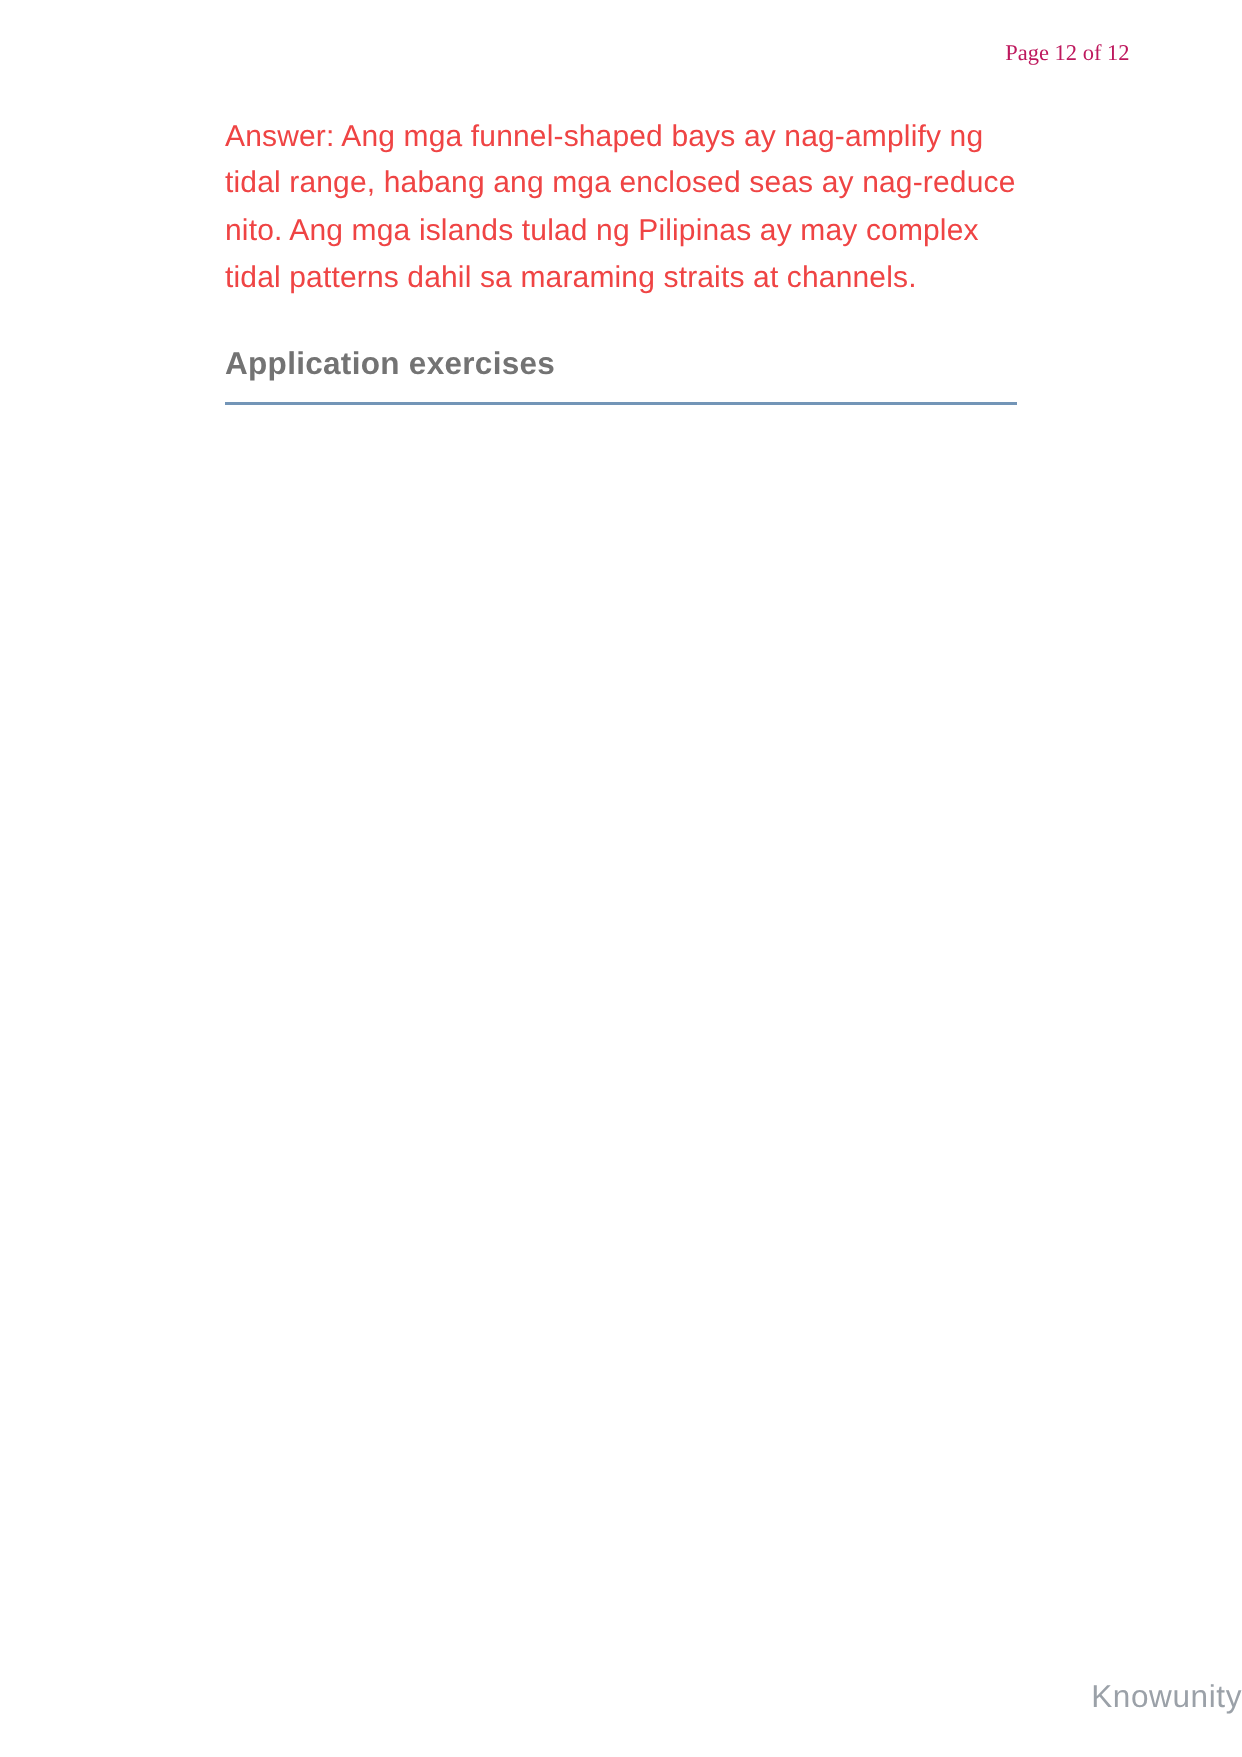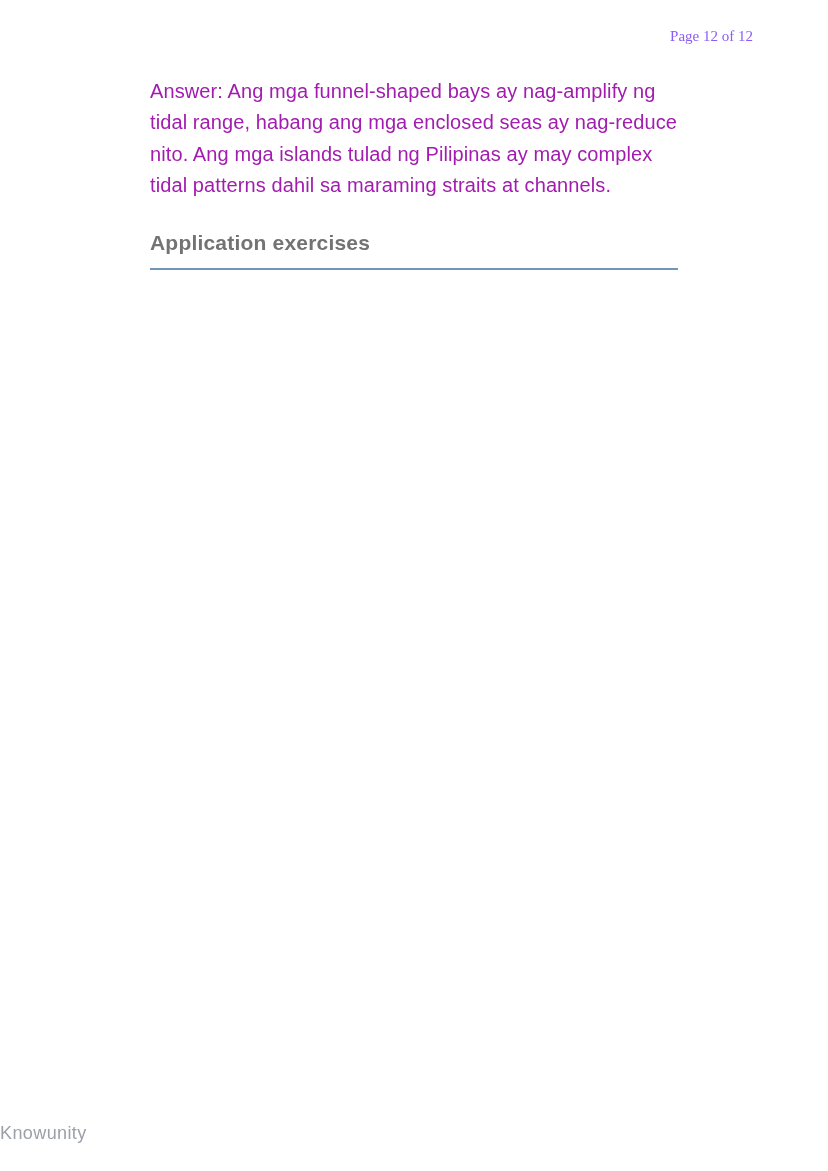--- a/index.html
+++ b/index.html
@@ -11,32 +11,32 @@
     background: #ffffff;
     font-family: "Liberation Sans", sans-serif;
     overflow: hidden;
   }
   .page-indicator {
     position: absolute;
     top: 28px;
     right: 75px;
     font-family: "Liberation Serif", serif;
     font-size: 15px;
-    color: #8b5cf6;
+    color: #be185d;
   }
   .content {
     position: absolute;
     left: 150px;
     top: 76px;
     width: 528px;
   }
   .body-para {
     font-size: 20px;
     line-height: 31.4px;
-    color: #a21caf;
+    color: #ef4444;
     letter-spacing: 0.1px;
     margin: 0 0 20px 0;
   }
   .section-heading {
     margin-top: 29px;
     font-size: 21px;
     font-weight: 700;
     color: #737373;
     letter-spacing: 0.2px;
   }
@@ -46,22 +46,22 @@
     opacity: 0.85;
     margin: 13px 0 0 0;
     width: 528px;
   }
   .exercises { margin-top: 35px; }
   .footer-brand {
     position: absolute;
     bottom: 27px;
     left: 0;
     width: 100%;
-    text-align: left;
-    font-size: 18px;
+    text-align: right;
+    font-size: 21px;
     color: #9ba1a8;
     letter-spacing: 0.4px;
   }
 </style>
 </head>
 <body>
 
 <div class="page">
 
   <div class="page-indicator">Page 12 of 12</div>

